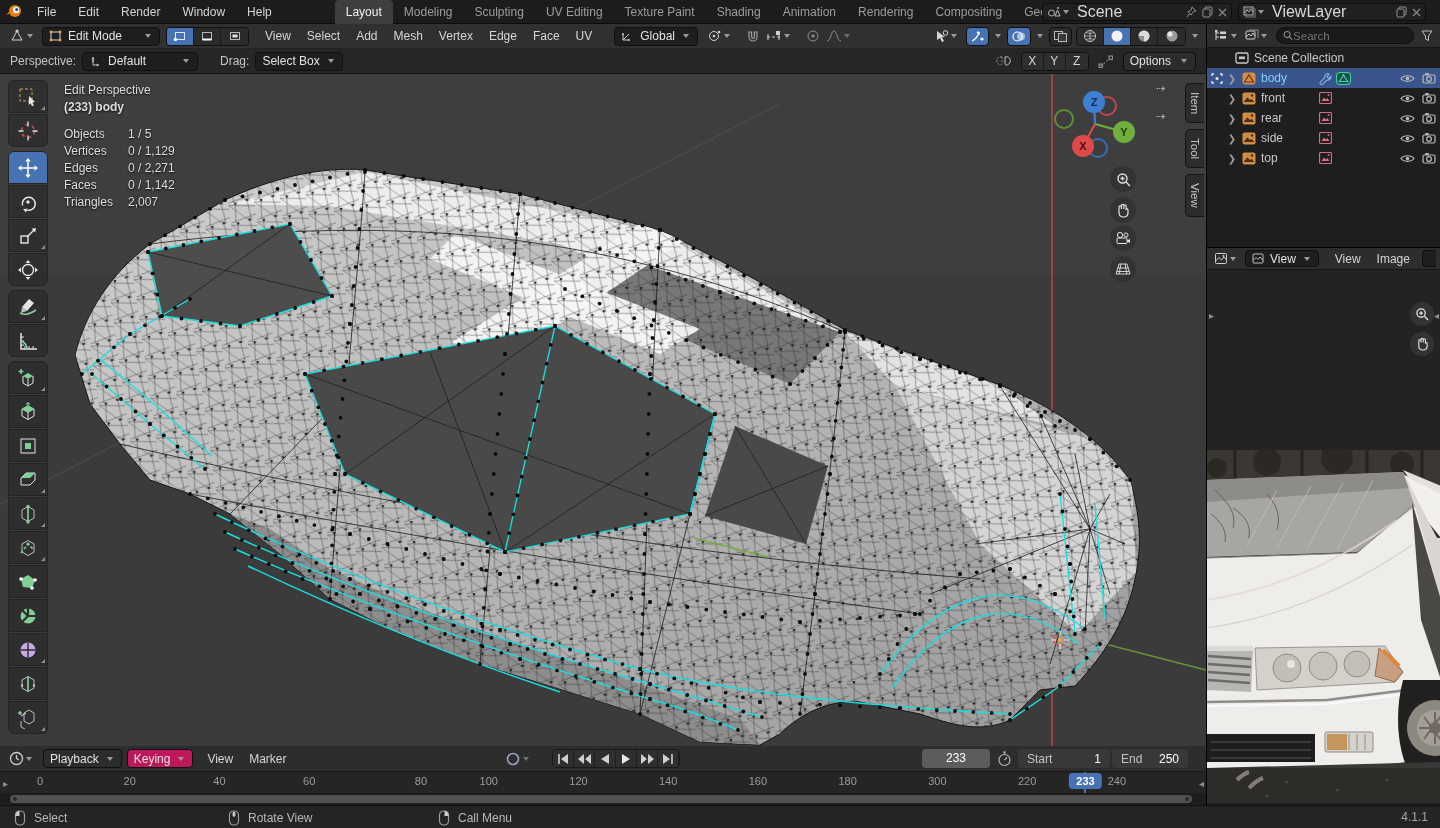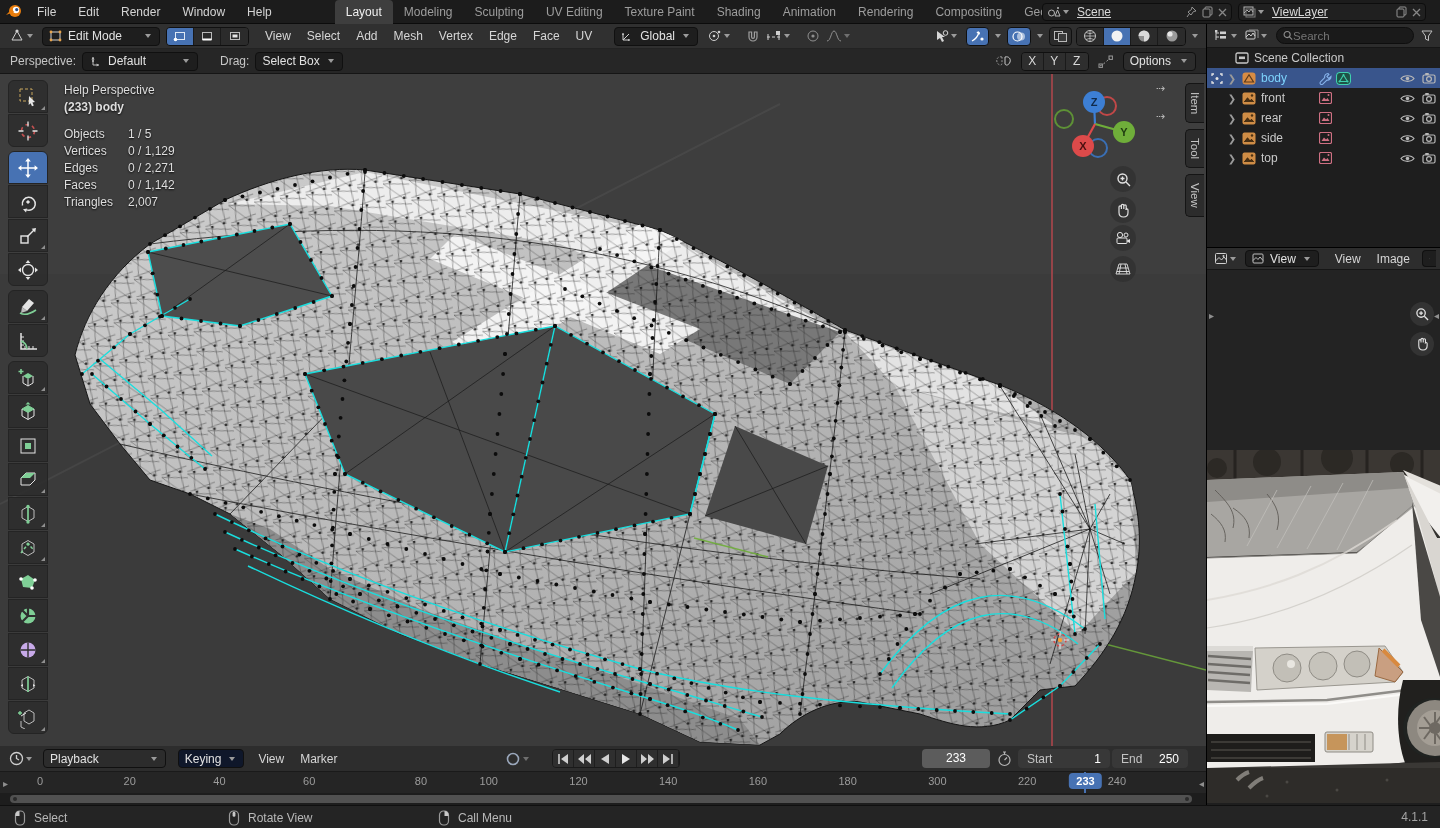--- a/index.html
+++ b/index.html
@@ -13,21 +13,21 @@
   .topbar { position:absolute; left:0; top:0; width:1440px; height:24px;
     background:#1c1c1c; border-bottom:1px solid #0c0c0c; display:flex; align-items:center; }
   .logo { width:26px; height:24px; display:flex; align-items:center; justify-content:center; }
   .menus { display:flex; align-items:center; }
   .menu-item { padding:0 11px; line-height:24px; color:#d4d4d4; font-size:12px; }
   .tabs { display:flex; align-items:flex-end; margin-left:52px; height:24px; max-width:790px; overflow:hidden; white-space:nowrap; }
   .ws-tab { padding:0 11px; line-height:24px; color:#9d9d9d; font-size:12px; }
   .ws-tab.active { background:#3e3e3e; color:#f0f0f0; border-radius:4px 4px 0 0; }
   .idblock { position:absolute; top:3px; height:18px; display:flex; align-items:center;
     background:#202020; border:1px solid #0d0d0d; border-radius:4px; padding:0 4px; }
-  .idblock .lbl { color:#d8d8d8; font-size:12px; margin:15px 6px; flex:1;text-decoration:underline; }
+  .idblock .lbl { color:#d8d8d8; font-size:16px; margin:15px 6px; flex:1; }
   .mini { opacity:.85; display:flex; align-items:center; }
   .caret { width:0; height:0; border-left:3.5px solid transparent; border-right:3.5px solid transparent; border-top:4px solid #9b9b9b; margin:0 2px; }
   
   .vp-header { position:absolute; left:0; top:24px; width:1206px; height:25px;
     background:#303030; border-bottom:1px solid #232323; display:flex; align-items:center; padding:0 6px; }
   .vp-tools { position:absolute; left:0; top:49px; width:1206px; height:25px;
     background:#262626; border-bottom:1px solid #151515; display:flex; align-items:center; padding:0 10px; }
   .pill { display:flex; align-items:center; background:#1e1e1e; border:1px solid #101010;
     border-radius:4px; height:19px; padding:0 6px; color:#e2e2e2; }
   .seg { display:flex; height:19px; border-radius:4px; overflow:hidden; border:1px solid #101010; }
@@ -1141,21 +1141,21 @@
           <svg width="22" height="22" viewBox="0 0 22 22">
             <path d="M7,6 l5,-3 5,3 v8 l-5,3 -5,-3 Z" stroke="#bdbdbd" fill="none"></path>
             <path d="M4,9 l5,-3" stroke="#e4e4e4"></path>
             <path d="M3,4 v4 M1,6 h4" stroke="#7fcf96" stroke-width="1.4"></path>
             <path d="M4,14 v6 l4,2" stroke="#bdbdbd" fill="none"></path>
           </svg>
         </div>
       </div>
 
     <div class="stats">
-      <div>Help Perspective</div>
+      <div>Edit Perspective</div>
       <div style="font-weight:bold;">(233) body</div>
       <div class="gap"></div>
       <div id="stats-rows">
           <div class="row">
             <span class="k">Objects</span>
             <span class="v">1 / 5</span>
           </div>
           <div class="row">
             <span class="k">Vertices</span>
             <span class="v">0 / 1,129</span>
@@ -1227,25 +1227,25 @@
 
   <div class="timeline">
     <div class="tl-header">
       <span class="icon-btn">
         <svg width="15" height="15" viewBox="0 0 15 15">
             <circle cx="7.5" cy="7.5" r="6" fill="none" stroke="#cfcfcf" stroke-width="1.3"></circle>
             <path d="M7.5,4 V7.5 L10,9" stroke="#cfcfcf" fill="none" stroke-width="1.3"></path>
           </svg>
         <span class="caret"></span>
       </span>
-      <div class="pill" style="margin-left:6px; background:#2c2c2c;gap:44px;">
+      <div class="pill" style="margin-left:6px; background:#2c2c2c;">
         <span style="margin-right:6px;">Playback</span>
           <span class="caret"></span>
       </div>
-      <div class="pill" style="margin-left:12px; background:#0f172a;">
+      <div class="pill" style="margin-left:5px; background:#be185d;">
         <span style="margin-right:6px;">Keying</span>
           <span class="caret"></span>
       </div>
       <span class="hmenu" style="margin-left:6px;">View</span>
       <span class="hmenu">Marker</span>
 
       <div class="tl-abs" style="left:505px;">
         <svg width="16" height="16" viewBox="0 0 16 16">
             <circle cx="8" cy="8" r="5.5" fill="none" stroke="#9aa7bb" stroke-width="1.6"></circle>
           </svg>

